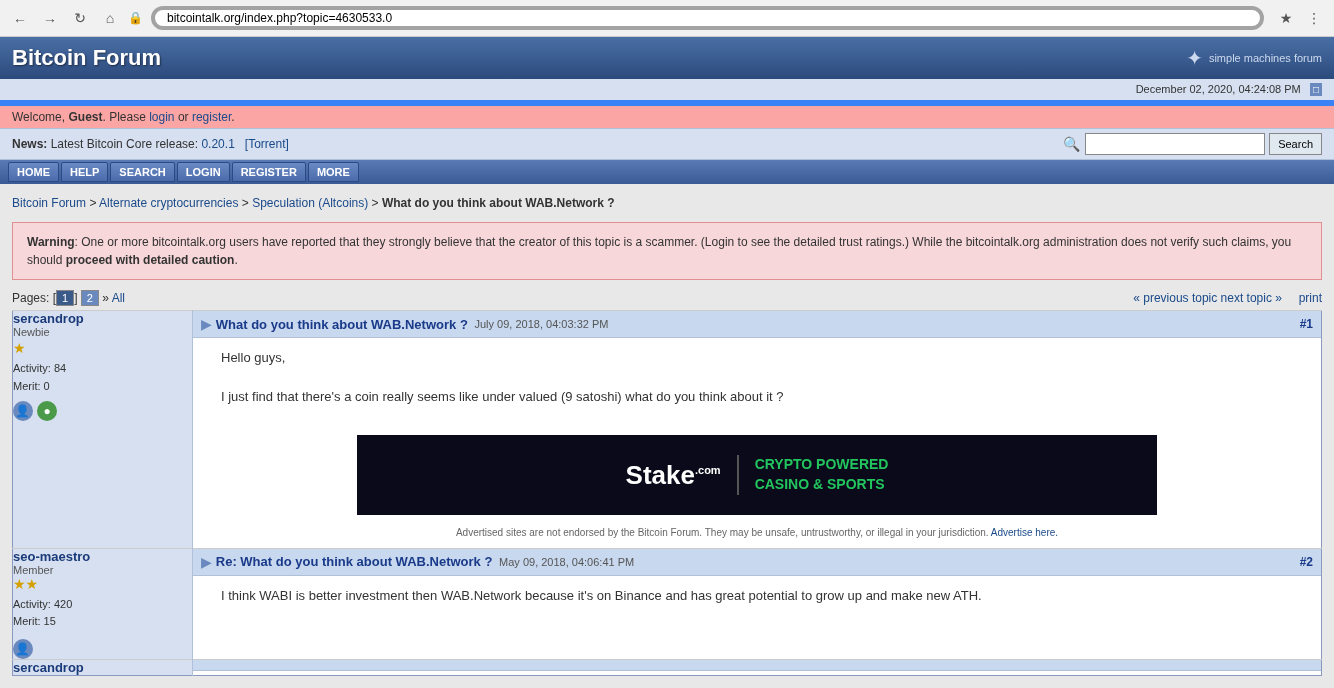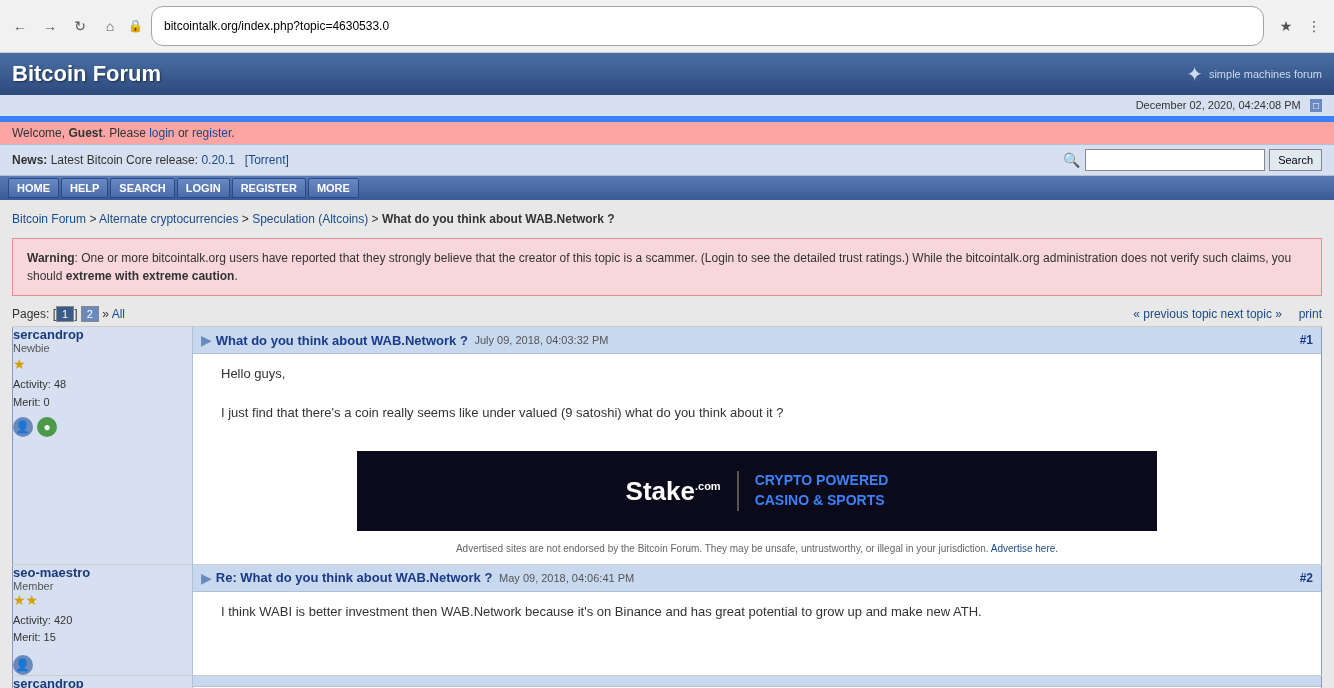--- a/index.html
+++ b/index.html
@@ -15,22 +15,22 @@
       gap: 6px;
     }
     .browser-nav-btn {
       width: 24px; height: 24px;
       border: none; background: transparent;
       cursor: pointer; font-size: 14px; color: #555;
       display: flex; align-items: center; justify-content: center;
     }
     .browser-nav-btn:disabled { color: #bbb; }
     .address-bar {
-      flex: 1; height: 40px;
-      border: 1px solid #a3a3a3; border-radius: 12px;
+      flex: 1; height: 24px;
+      border: 4px solid #a3a3a3; border-radius: 12px;
       padding: 0 12px; font-size: 12px;
       background: white;
     }
     .browser-icons { display: flex; gap: 4px; margin-left: 4px; }
     .browser-icon-btn {
       width: 24px; height: 24px;
       border: none; background: transparent;
       cursor: pointer; font-size: 14px; color: #555;
     }
 
@@ -320,21 +320,21 @@
       color: white;
     }
     .stake-divider {
       width: 2px;
       height: 40px;
       background: #555;
     }
     .stake-text {
       font-size: 14px;
       font-weight: bold;
-      color: #3b82f6;
+      color: #22c55e;
       line-height: 1.4;
     }
     .ad-disclaimer {
       text-align: center;
       font-size: 10px;
       color: #666;
       padding: 2px 0 6px;
     }
     .ad-disclaimer a { color: #1a4a8a; text-decoration: none; }
     .two-stars { color: #d4a000; font-size: 14px; }
@@ -409,21 +409,21 @@
       <a href="#">Bitcoin Forum</a>
       <span> &gt; </span>
       <a href="#">Alternate cryptocurrencies</a>
       <span> &gt; </span>
       <a href="#">Speculation (Altcoins)</a>
       <span> &gt; </span>
       <span class="current">What do you think about WAB.Network ?</span>
     </div>
 
     <div class="warning-box">
-      <strong>Warning</strong><span>: One or more bitcointalk.org users have reported that they strongly believe that the creator of this topic is a scammer. (Login to see the detailed trust ratings.) While the bitcointalk.org administration does not verify such claims, you should </span><span class="bold-caution">extreme with extreme caution</span><span>.</span>
+      <strong>Warning</strong><span>: One or more bitcointalk.org users have reported that they strongly believe that the creator of this topic is a scammer. (Login to see the detailed trust ratings.) While the bitcointalk.org administration does not verify such claims, you should </span><span class="bold-caution">proceed with detailed caution</span><span>.</span>
     </div>
 
     <div class="page-nav-bar">
       <div>
         <span>Pages: </span>
         <span>[</span><a href="#" class="page-link current">1</a><span>]</span>
         <span> </span>
         <a href="#" class="page-link">2</a>
         <span> </span>
         <span>»</span>
@@ -441,21 +441,21 @@
 
     <table class="topic-table">
       <tbody>
 
       <tr class="post-row">
         <td class="post-author-cell">
           <div class="author-name">sercandrop</div>
           <div class="author-rank">Newbie</div>
           <div class="author-star">★</div>
           <div class="author-activity">
-            <div>Activity: 48</div>
+            <div>Activity: 84</div>
             <div>Merit: 0</div>
           </div>
           <div class="author-icons">
             <div class="author-icon profile" title="Profile">👤</div>
             <div class="author-icon green" title="Trust">●</div>
           </div>
         </td>
         <td class="post-content-cell">
           <div class="post-title-bar">
             <div class="post-title-row">

